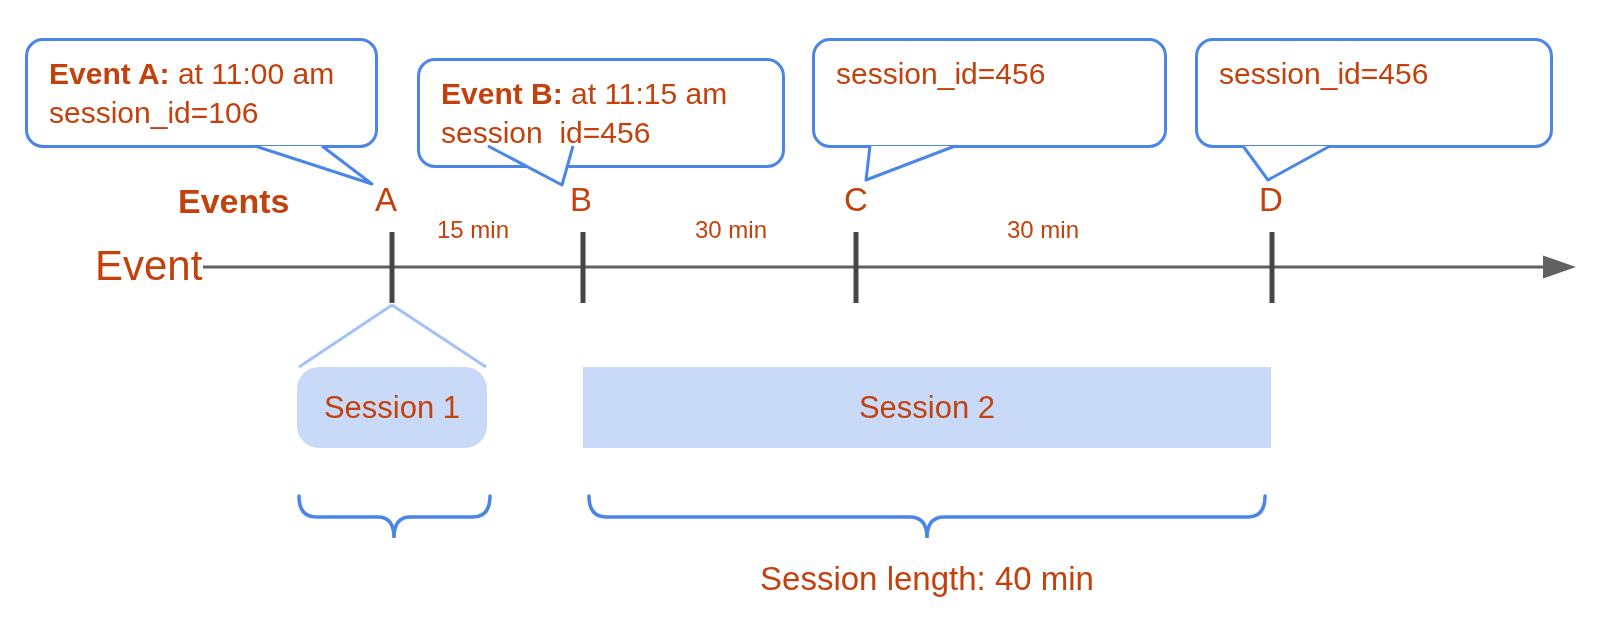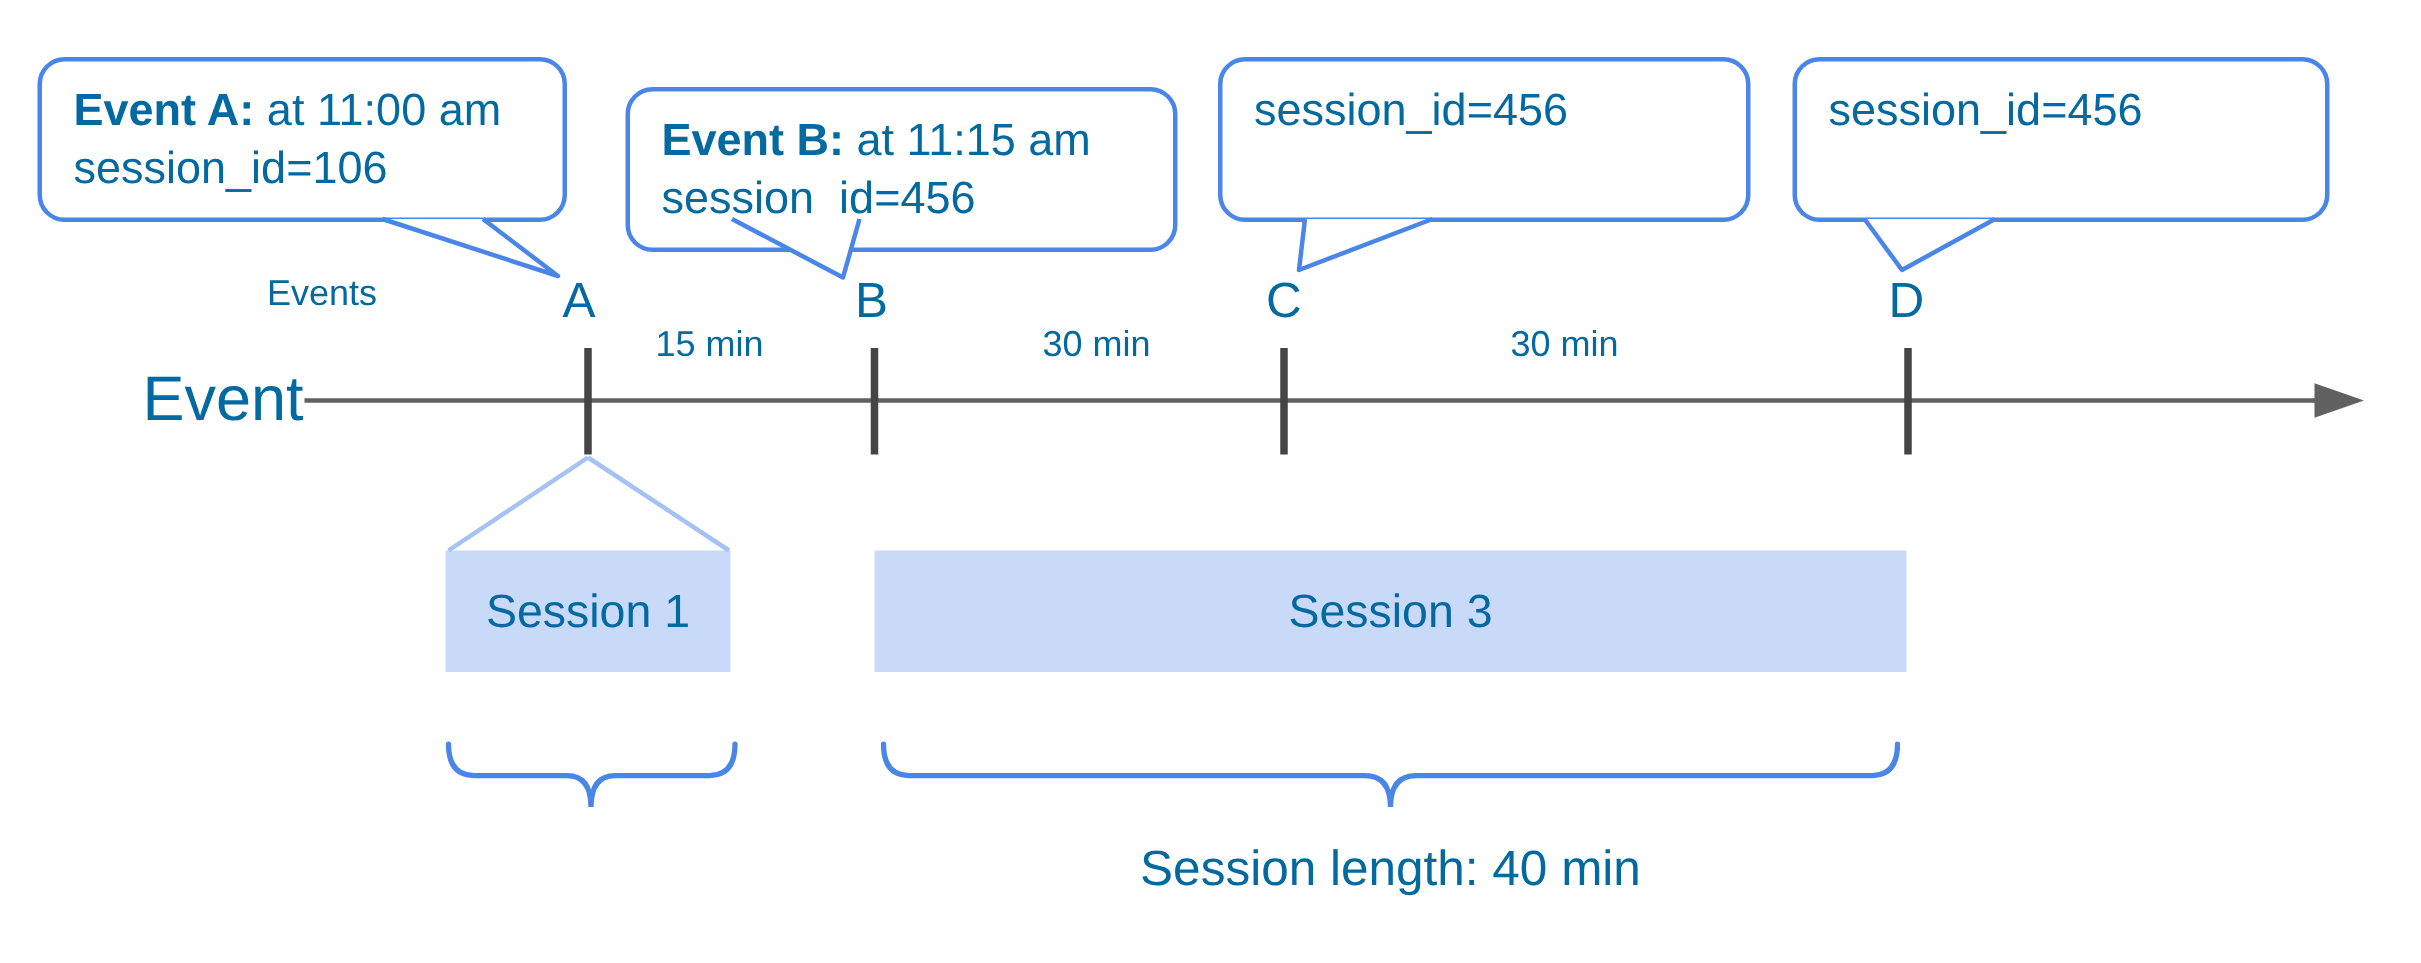--- a/index.html
+++ b/index.html
@@ -1,42 +1,42 @@
 <!DOCTYPE html>
 <html><head>
 <meta charset="utf-8">
 <style>
   html,body{margin:0;padding:0;background:#fff;}
   #canvas{
     position:relative;
     width:1614px;height:642px;
     background:#ffffff;
     font-family:"Liberation Sans", sans-serif;
-    color:#0369a1;
+    color:#c2410c;
     overflow:hidden;
   }
   .callout{
     position:absolute;
     top:38px;height:110px;
     box-sizing:border-box;
     border:3px solid #4a86e8;
     border-radius:18px;
     background:#ffffff;
     padding:13px 20px 0 21px;
     font-size:30px;
     line-height:39px;
     white-space:nowrap;
     z-index:2;
   }
   .callout b{font-weight:bold;}
   #svg-overlay{
     position:absolute;left:0;top:0;width:1614px;height:642px;
     z-index:3;pointer-events:none;
   }
-  .axis-label{position:absolute;font-size:24px;}
+  .axis-label{position:absolute;font-size:34px;font-weight:bold;}
   .marker{position:absolute;top:181px;font-size:33px;transform:translateX(-50%);z-index:1;}
   .interval{position:absolute;top:216px;font-size:24px;transform:translateX(-50%);z-index:1;}
   .user-label{position:absolute;left:95px;top:242px;font-size:42px;}
   .session-box{
     position:absolute;top:367px;height:81px;
     background:#c9daf8;
     display:flex;align-items:center;justify-content:center;
     font-size:31px;
     z-index:1;
   }
@@ -70,25 +70,25 @@
   <div class="marker" style="left:581px;">B</div>
   <div class="marker" style="left:856px;">C</div>
   <div class="marker" style="left:1271px;">D</div>
 
   <div class="interval" style="left:473px;">15 min</div>
   <div class="interval" style="left:731px;">30 min</div>
   <div class="interval" style="left:1043px;">30 min</div>
 
   <div class="user-label">Event</div>
 
-  <div class="session-box" style="left:297px;width:190px;">
+  <div class="session-box" style="left:297px;width:190px;border-radius:22px;">
     <span>Session 1</span>
   </div>
   <div class="session-box" style="left:583px;width:688px;">
-    <span>Session 3</span>
+    <span>Session 2</span>
   </div>
 
   <div class="length-label" style="left:927px;">Session length: 40 min</div>
 
   <svg id="svg-overlay" viewBox="0 0 1614 642" xmlns="http://www.w3.org/2000/svg">
 
     <line x1="203" y1="267" x2="1546" y2="267" stroke="#616161" stroke-width="3"></line>
     <polygon points="1543,255.5 1576,267 1543,278.5" fill="#616161"></polygon>
 
     <line x1="392" y1="232" x2="392" y2="303" stroke="#454545" stroke-width="5"></line>

